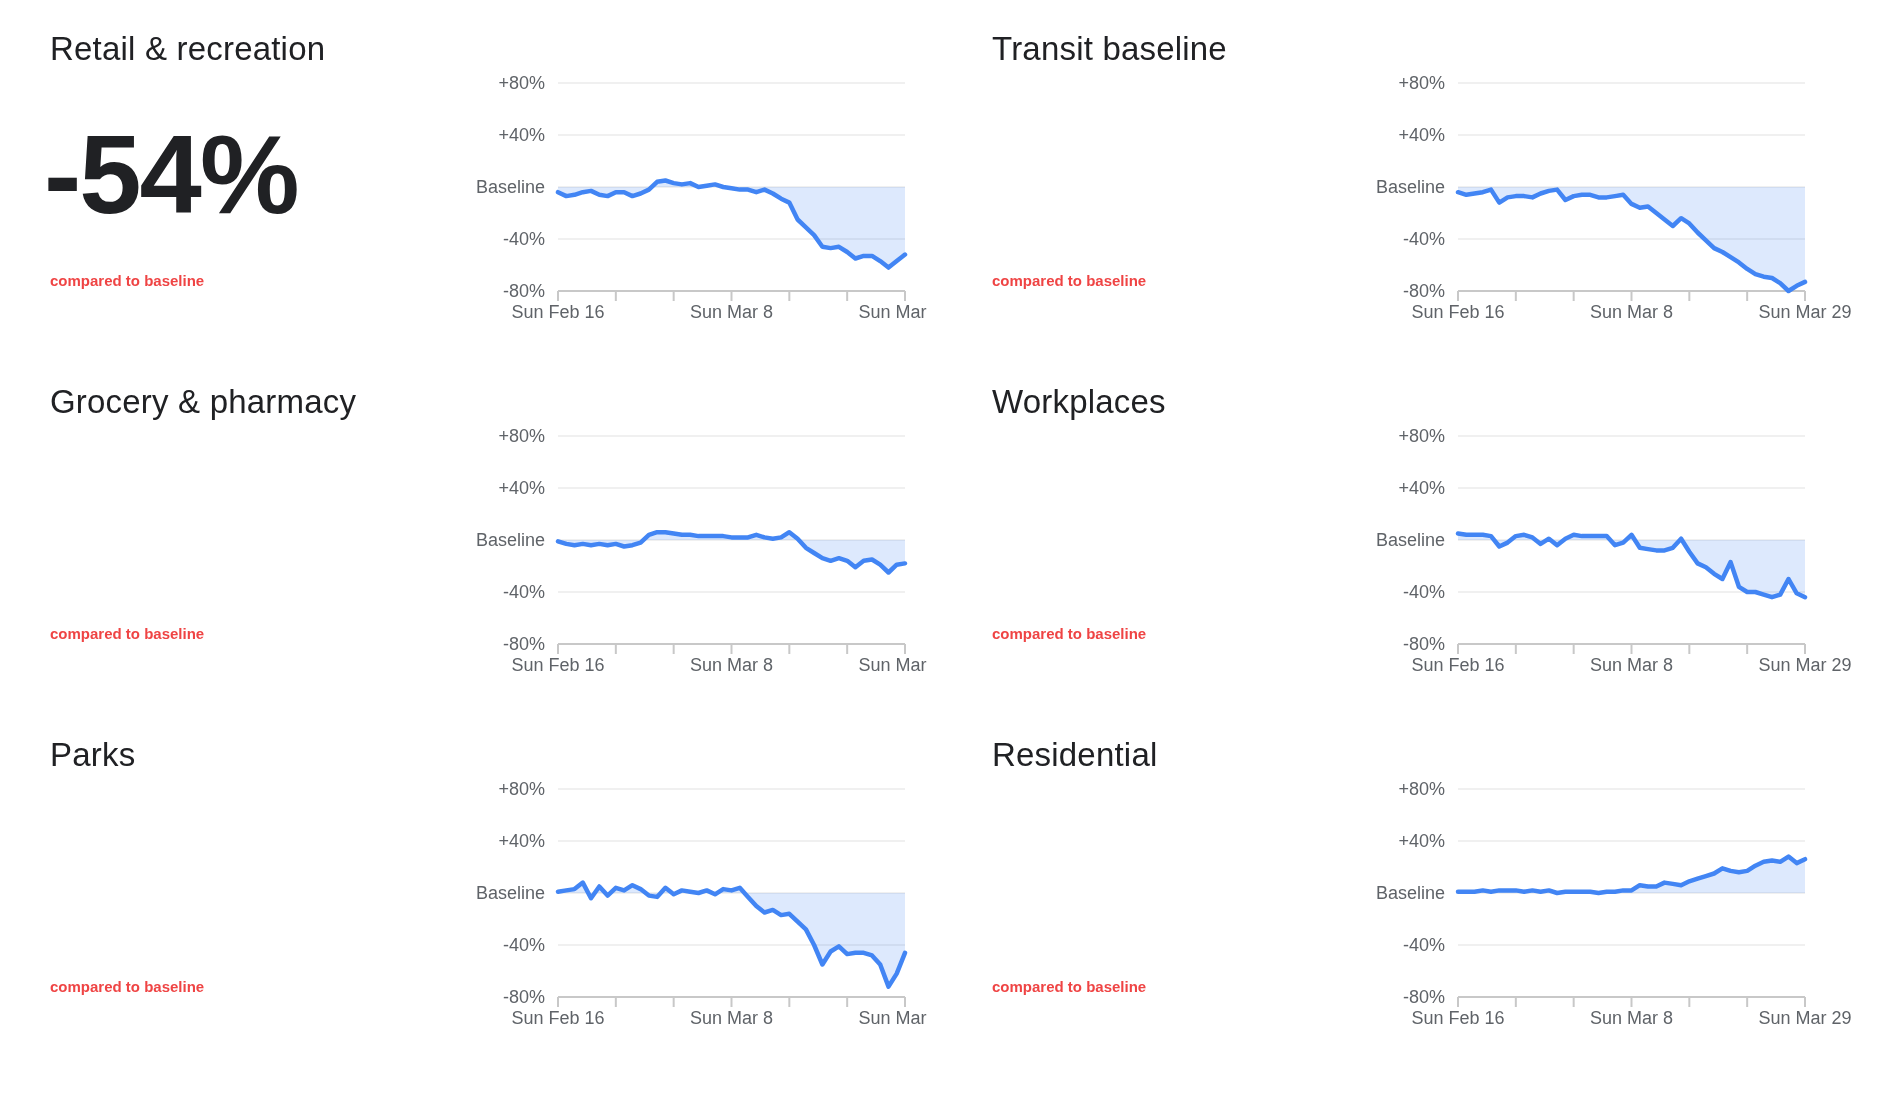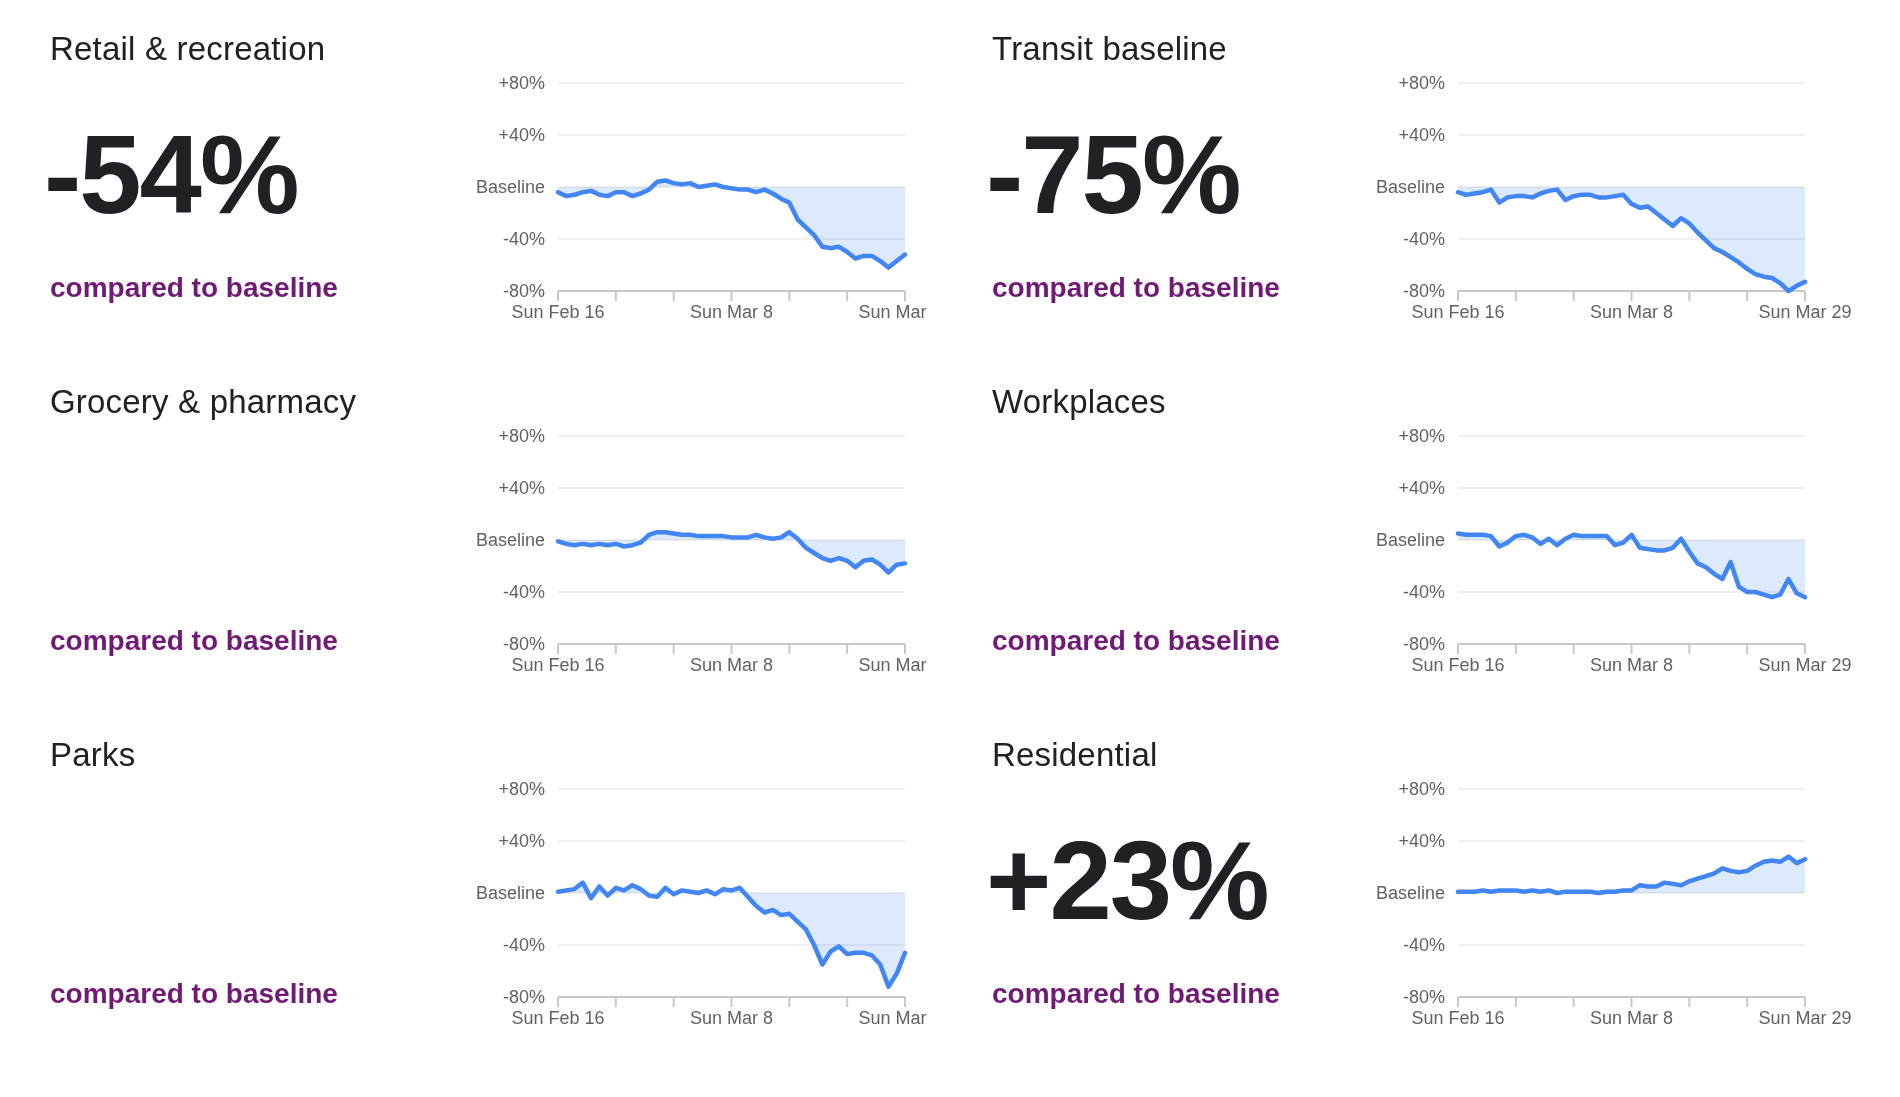--- a/index.html
+++ b/index.html
@@ -8,21 +8,21 @@
   .panel{position:absolute;width:950px;height:353px;}
   .col-left{left:0;}
   .col-right{left:942px;}
   .row-0{top:0;text-align:right;}
   .row-1{top:353px;}
   .row-2{top:706px;}
   .panel h2{position:absolute;left:50px;top:32px;margin:0;font-size:33px;font-weight:400;
             color:#202124;line-height:1;letter-spacing:0.2px;}
   .big{position:absolute;left:44px;top:119px;font-size:112px;font-weight:600;line-height:1;
        color:#202124;letter-spacing:-2px;}
-  .sub{position:absolute;left:50px;top:272px;font-size:28px;font-weight:700;color:#701a75;}
+  .sub{position:absolute;left:50px;top:272px;font-size:15px;font-weight:700;color:#ef4444;}
   svg.chart{position:absolute;top:53px;display:block;}
   .col-left  svg.chart{left:440px;}
   .col-right svg.chart{left:398px;}
   svg.chart text{font-family:"Liberation Sans",sans-serif;}
 </style>
 </head>
 <body>
 
 <div class="page">
 
@@ -51,21 +51,20 @@
         <text x="118" y="265" text-anchor="middle" fill="#5f6368" font-size="18">Sun Feb 16</text>
         <text x="291.5" y="265" text-anchor="middle" fill="#5f6368" font-size="18">Sun Mar 8</text>
         <text x="465" y="265" text-anchor="middle" fill="#5f6368" font-size="18">Sun Mar 29</text>
         <path d="M118.0,139.2 L126.3,143.1 L134.5,141.8 L142.8,139.2 L151.0,137.9 L159.3,141.8 L167.6,143.1 L175.8,139.2 L184.1,139.2 L192.4,143.1 L200.6,140.5 L208.9,136.6 L217.1,128.8 L225.4,127.5 L233.7,130.1 L241.9,131.4 L250.2,130.1 L258.5,134.0 L266.7,132.7 L275.0,131.4 L283.2,134.0 L291.5,135.3 L299.8,136.6 L308.0,136.6 L316.3,139.2 L324.5,136.6 L332.8,140.5 L341.1,145.7 L349.3,149.6 L357.6,166.5 L365.9,174.3 L374.1,182.1 L382.4,193.8 L390.6,195.1 L398.9,193.8 L407.2,199.0 L415.4,205.5 L423.7,202.9 L432.0,202.9 L440.2,208.1 L448.5,214.6 L456.7,208.1 L465.0,201.6 L465,134 L118,134 Z" fill="rgba(66,133,244,0.18)" stroke="none"></path>
         <path d="M118.0,139.2 L126.3,143.1 L134.5,141.8 L142.8,139.2 L151.0,137.9 L159.3,141.8 L167.6,143.1 L175.8,139.2 L184.1,139.2 L192.4,143.1 L200.6,140.5 L208.9,136.6 L217.1,128.8 L225.4,127.5 L233.7,130.1 L241.9,131.4 L250.2,130.1 L258.5,134.0 L266.7,132.7 L275.0,131.4 L283.2,134.0 L291.5,135.3 L299.8,136.6 L308.0,136.6 L316.3,139.2 L324.5,136.6 L332.8,140.5 L341.1,145.7 L349.3,149.6 L357.6,166.5 L365.9,174.3 L374.1,182.1 L382.4,193.8 L390.6,195.1 L398.9,193.8 L407.2,199.0 L415.4,205.5 L423.7,202.9 L432.0,202.9 L440.2,208.1 L448.5,214.6 L456.7,208.1 L465.0,201.6" fill="none" stroke="#4285f4" stroke-width="4.5" stroke-linejoin="round" stroke-linecap="round"></path>
       </svg>
   </section>
 
   <section class="panel col-right row-0">
     <h2>Transit baseline</h2>
-    <div class="big">-75%</div>
     <div class="sub">compared to baseline</div>
     <svg class="chart" width="530" height="280">
         <line x1="118" x2="465" y1="30" y2="30" stroke="#ebebeb" stroke-width="1.5"></line>
         <line x1="118" x2="465" y1="82" y2="82" stroke="#ebebeb" stroke-width="1.5"></line>
         <line x1="118" x2="465" y1="134" y2="134" stroke="#ebebeb" stroke-width="1.5"></line>
         <line x1="118" x2="465" y1="186" y2="186" stroke="#ebebeb" stroke-width="1.5"></line>
         <line x1="118" x2="465" y1="238" y2="238" stroke="#c8c8c8" stroke-width="2"></line>
         <line x1="118" x2="118" y1="238" y2="248" stroke="#c8c8c8" stroke-width="2"></line>
         <line x1="175.83333333333334" x2="175.83333333333334" y1="238" y2="248" stroke="#c8c8c8" stroke-width="2"></line>
         <line x1="233.66666666666669" x2="233.66666666666669" y1="238" y2="248" stroke="#c8c8c8" stroke-width="2"></line>
@@ -168,21 +167,20 @@
         <text x="118" y="265" text-anchor="middle" fill="#5f6368" font-size="18">Sun Feb 16</text>
         <text x="291.5" y="265" text-anchor="middle" fill="#5f6368" font-size="18">Sun Mar 8</text>
         <text x="465" y="265" text-anchor="middle" fill="#5f6368" font-size="18">Sun Mar 29</text>
         <path d="M118.0,132.7 L126.3,131.4 L134.5,130.1 L142.8,123.6 L151.0,139.2 L159.3,127.5 L167.6,136.6 L175.8,128.8 L184.1,131.4 L192.4,126.2 L200.6,130.1 L208.9,136.6 L217.1,137.9 L225.4,128.8 L233.7,135.3 L241.9,131.4 L250.2,132.7 L258.5,134.0 L266.7,131.4 L275.0,135.3 L283.2,130.1 L291.5,131.4 L299.8,128.8 L308.0,137.9 L316.3,147.0 L324.5,153.5 L332.8,150.9 L341.1,156.1 L349.3,154.8 L357.6,162.6 L365.9,170.4 L374.1,186.0 L382.4,205.5 L390.6,192.5 L398.9,187.3 L407.2,195.1 L415.4,193.8 L423.7,193.8 L432.0,196.4 L440.2,205.5 L448.5,227.6 L456.7,214.6 L465.0,193.8 L465,134 L118,134 Z" fill="rgba(66,133,244,0.18)" stroke="none"></path>
         <path d="M118.0,132.7 L126.3,131.4 L134.5,130.1 L142.8,123.6 L151.0,139.2 L159.3,127.5 L167.6,136.6 L175.8,128.8 L184.1,131.4 L192.4,126.2 L200.6,130.1 L208.9,136.6 L217.1,137.9 L225.4,128.8 L233.7,135.3 L241.9,131.4 L250.2,132.7 L258.5,134.0 L266.7,131.4 L275.0,135.3 L283.2,130.1 L291.5,131.4 L299.8,128.8 L308.0,137.9 L316.3,147.0 L324.5,153.5 L332.8,150.9 L341.1,156.1 L349.3,154.8 L357.6,162.6 L365.9,170.4 L374.1,186.0 L382.4,205.5 L390.6,192.5 L398.9,187.3 L407.2,195.1 L415.4,193.8 L423.7,193.8 L432.0,196.4 L440.2,205.5 L448.5,227.6 L456.7,214.6 L465.0,193.8" fill="none" stroke="#4285f4" stroke-width="4.5" stroke-linejoin="round" stroke-linecap="round"></path>
       </svg>
   </section>
 
   <section class="panel col-right row-2">
     <h2>Residential</h2>
-    <div class="big">+23%</div>
     <div class="sub">compared to baseline</div>
     <svg class="chart" width="530" height="280">
         <line x1="118" x2="465" y1="30" y2="30" stroke="#ebebeb" stroke-width="1.5"></line>
         <line x1="118" x2="465" y1="82" y2="82" stroke="#ebebeb" stroke-width="1.5"></line>
         <line x1="118" x2="465" y1="134" y2="134" stroke="#ebebeb" stroke-width="1.5"></line>
         <line x1="118" x2="465" y1="186" y2="186" stroke="#ebebeb" stroke-width="1.5"></line>
         <line x1="118" x2="465" y1="238" y2="238" stroke="#c8c8c8" stroke-width="2"></line>
         <line x1="118" x2="118" y1="238" y2="248" stroke="#c8c8c8" stroke-width="2"></line>
         <line x1="175.83333333333334" x2="175.83333333333334" y1="238" y2="248" stroke="#c8c8c8" stroke-width="2"></line>
         <line x1="233.66666666666669" x2="233.66666666666669" y1="238" y2="248" stroke="#c8c8c8" stroke-width="2"></line>

